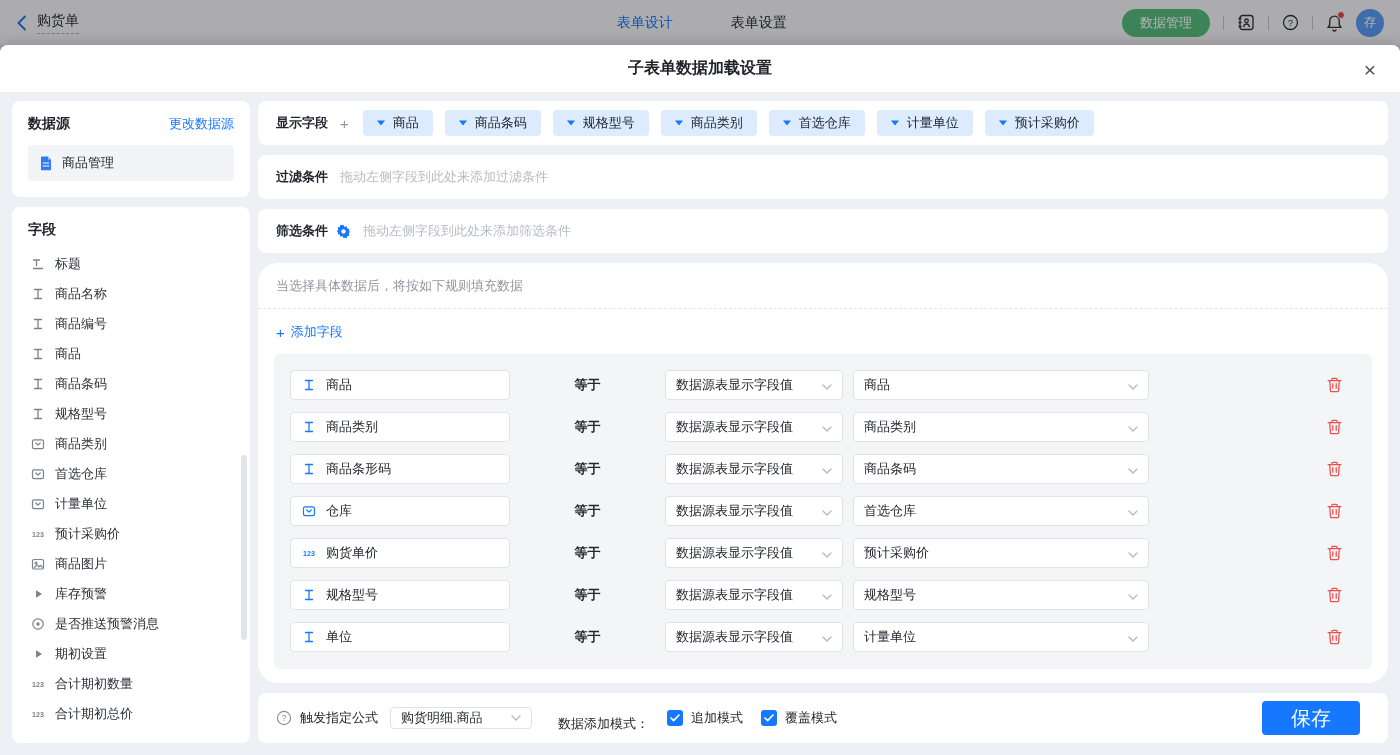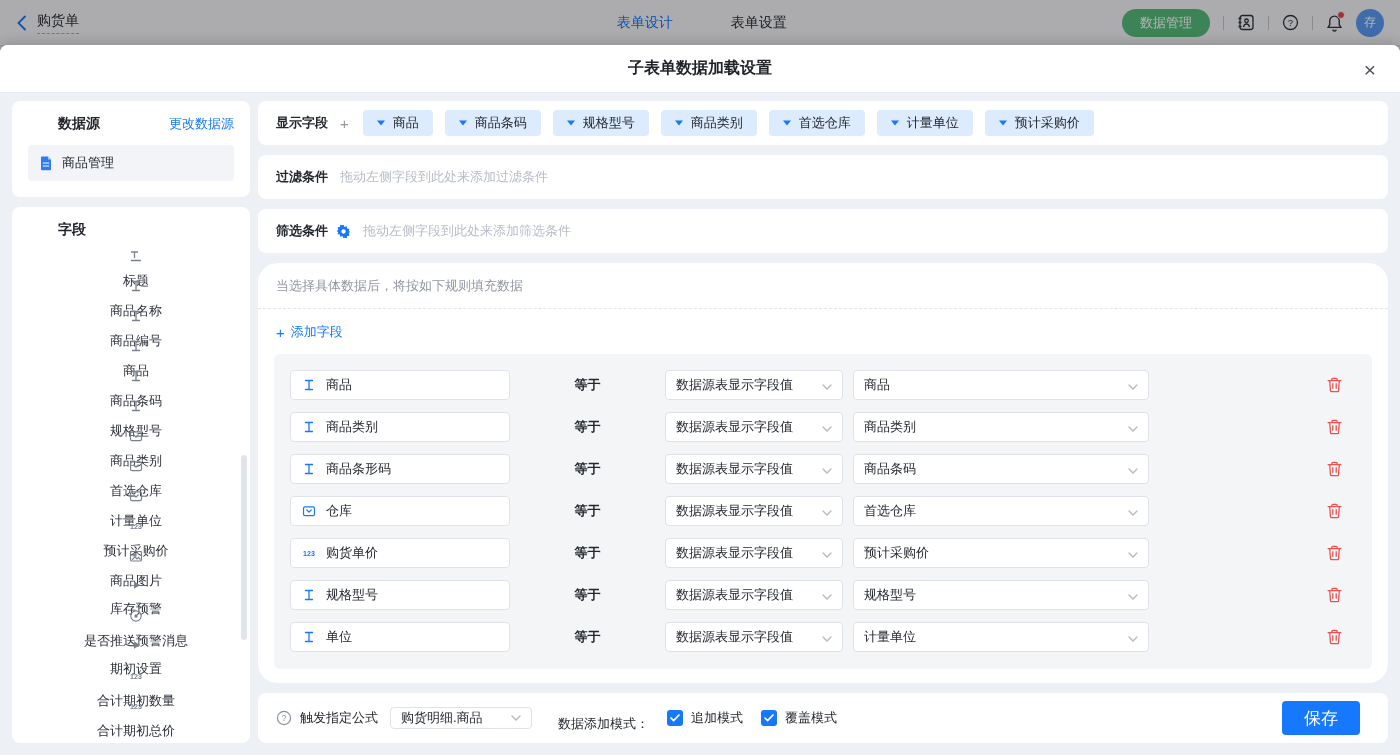--- a/index.html
+++ b/index.html
@@ -39,28 +39,28 @@
   .modal-close { position:absolute; right:24px; top:50%; transform:translateY(-50%); font-size:21px;
                  color:#4e5157; cursor:pointer; line-height:1; }
 
   .modal-body { flex:1; display:flex; gap:8px; padding:8px 12px 12px; overflow:hidden; }
 
   
   .left-col { width:238px; flex:none; display:flex; flex-direction:column; gap:10px; }
   .card { background:#fff; border-radius:8px; }
   .ds-card { height:96px; flex:none; padding:14px 16px; }
   .ds-head { display:flex; justify-content:space-between; align-items:center; margin-bottom:12px; }
-  .panel-title { font-size:14px; font-weight:700; color:#1f2329;margin-left:30px; }
+  .panel-title { font-size:14px; font-weight:700; color:#1f2329; }
   .link { color:#1677ff; cursor:pointer; }
   .ds-item { height:36px; background:#f2f4f7; border-radius:4px; display:flex; align-items:center;
              gap:8px; padding:0 10px; cursor:pointer; }
   .fields-card { flex:1; padding:14px 8px 10px 16px; position:relative; overflow:hidden; }
   .fields-card .panel-title { margin-bottom:10px; }
   .field-item { height:30px; display:flex; align-items:center; gap:9px; color:#2b2f38;
-                cursor:grab; padding-left:2px;flex-direction:column; }
+                cursor:grab; padding-left:2px; }
   .fi { width:16px; flex:none; display:flex; justify-content:center; align-items:center; }
   .fields-scroll { position:absolute; right:3px; top:248px; width:6px; height:185px;
                    border-radius:3px; background:#e1e4e9; cursor:pointer; }
 
   
   .right-col { flex:1; min-width:0; display:flex; flex-direction:column; gap:10px; }
   .bar { height:44px; flex:none; display:flex; align-items:center; padding:0 18px; gap:12px; }
   .bar-label { font-weight:700; color:#23272e; flex:none; }
   .placeholder { color:#b7bcc5; }
   .plus { color:#8f959e; font-size:15px; cursor:pointer; }
@@ -87,22 +87,22 @@
 
   .footer-bar { height:50px; flex:none; display:flex; align-items:center; padding:0 28px 0 18px; }
   .f-qicon { display:flex; align-items:center; margin-right:8px; }
   .f-select { width:142px; height:22px; border:1px solid #dfe2e8; border-radius:4px; background:#fff;
               display:flex; align-items:center; justify-content:space-between; padding:0 10px;
               margin-left:12px; cursor:pointer; }
   .mode-label { margin-left:26px;margin-top:12px; }
   .mode { display:flex; align-items:center; gap:8px; margin-left:18px; cursor:pointer; }
   .checkbox { width:16px; height:16px; border-radius:3px; background:#1677ff; display:flex;
               align-items:center; justify-content:center; flex:none; }
-  .save-btn { margin-left:auto; width:78px; height:34px; background:#1677ff; color:#fff; border:none;
-              border-radius:4px; font-size:17px; cursor:pointer; font-family:inherit; }
+  .save-btn { margin-left:auto; width:98px; height:34px; background:#1677ff; color:#fff; border:none;
+              border-radius:4px; font-size:20px; cursor:pointer; font-family:inherit; }
 </style>
 </head>
 <body>
 
 <div class="screen">
 
   <header class="topbar">
     <div class="tb-left">
       <span class="back-btn">
         <svg width="11" height="16" viewBox="0 0 10 16">

